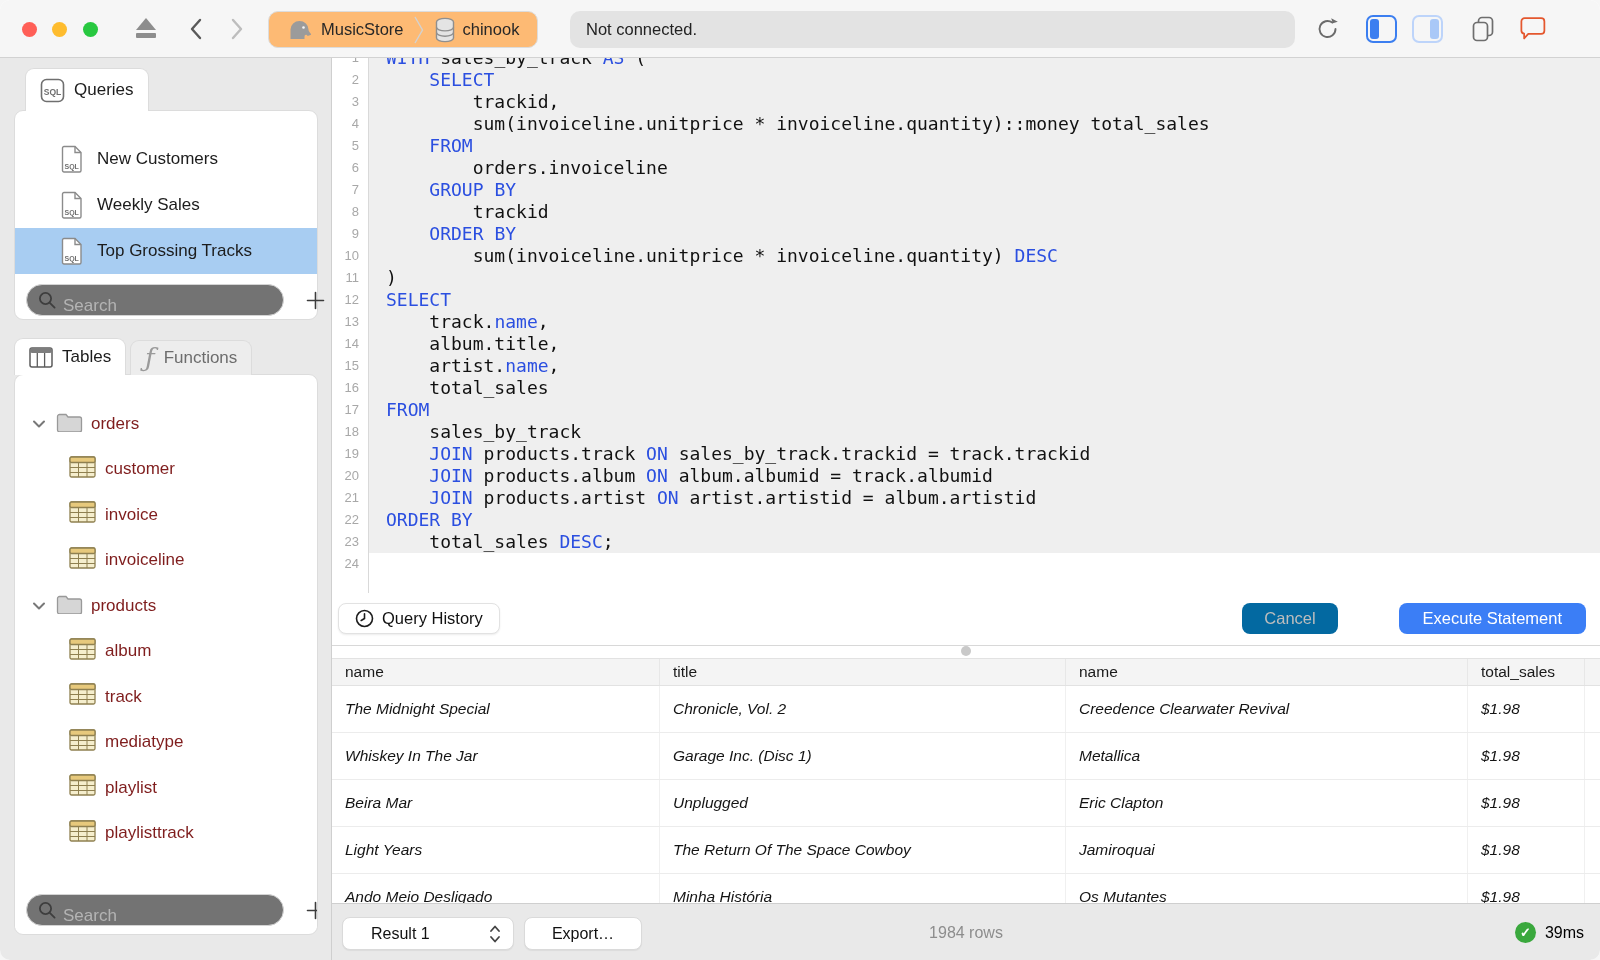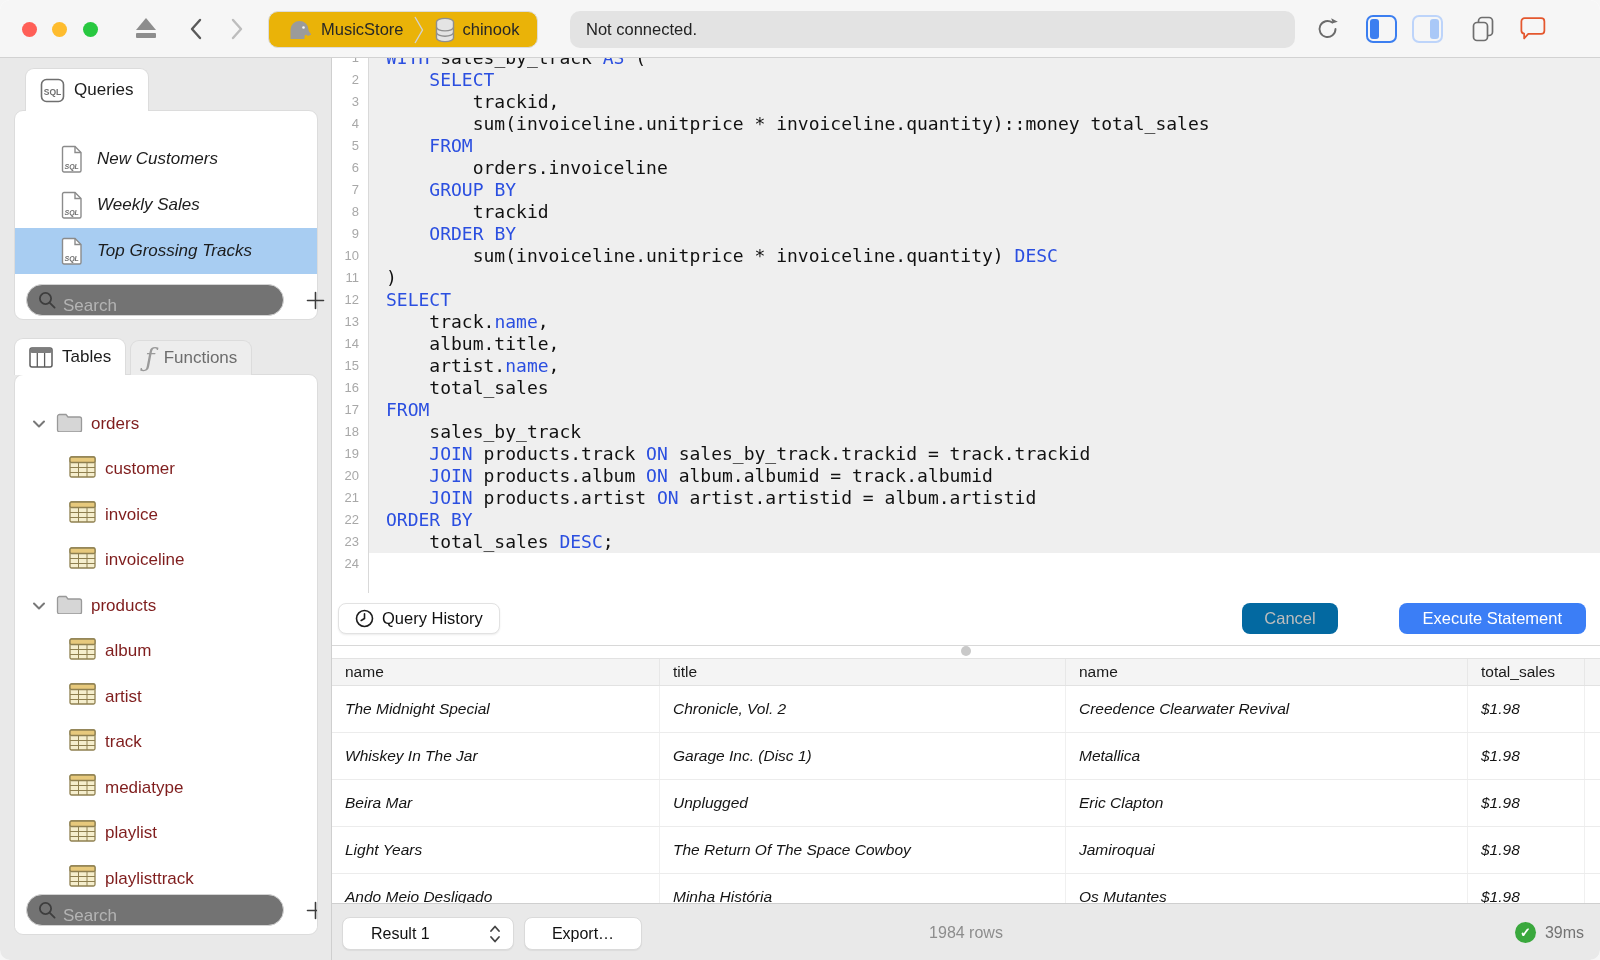--- a/index.html
+++ b/index.html
@@ -11,42 +11,42 @@
   .titlebar { position:absolute; left:0; top:0; width:1600px; height:58px; background:#f6f6f6; border-bottom:1px solid #d2d2d2; z-index:40; }
   .traffic { position:absolute; top:22px; width:15px; height:15px; border-radius:50%; }
   .t-red { left:22px; background:#ff5f57; }
   .t-yellow { left:52px; background:#febc2e; }
   .t-green { left:83px; background:#28c840; }
   .eject { position:absolute; left:134px; top:17px; width:24px; height:24px; }
   .eject .tri { position:absolute; left:2px; top:1px; width:0; height:0; border-left:10px solid transparent; border-right:10px solid transparent; border-bottom:12px solid #8d8d8d; }
   .eject .bar { position:absolute; left:2px; top:16px; width:20px; height:5px; background:#8d8d8d; border-radius:1px; }
   .navbtn { position:absolute; top:16px; width:26px; height:26px; display:flex; align-items:center; justify-content:center; }
   .nav-back { left:183px; } .nav-fwd { left:224px; }
-  .crumb { position:absolute; left:268px; top:11px; height:37px; background:#eab308; border:1px solid #dcdcdc; border-radius:10px; display:flex; align-items:center; padding:0 10px; }
+  .crumb { position:absolute; left:268px; top:11px; height:37px; background:#fdba74; border:1px solid #dcdcdc; border-radius:10px; display:flex; align-items:center; padding:0 10px; }
   .crumb-seg { display:flex; align-items:center; gap:7px; padding:0 8px; font-size:16.5px; color:#272727; }
   .crumb-sep { margin:0 2px; }
   .statusfield { position:absolute; left:570px; top:11px; width:725px; height:37px; background:#e3e3e3; border-radius:10px; display:flex; align-items:center; padding:0 16px; font-size:16.5px; color:#222; }
   .tb-icon { position:absolute; top:15px; display:flex; align-items:center; justify-content:center; }
   .refresh { left:1314px; width:28px; height:28px; }
   .toggle { width:31px; height:28px; border-radius:7px; position:absolute; }
   .toggle-left { left:1366px; border:2px solid #3b7ef0; }
   .toggle-left .fillbar { position:absolute; left:2px; top:2px; bottom:2px; width:9px; background:#3b7ef0; border-radius:3px; }
   .toggle-right { left:1412px; border:2px solid #bdd4fa; }
   .toggle-right .fillbar { position:absolute; right:2px; top:2px; bottom:2px; width:9px; background:#a9c8f7; border-radius:3px; }
   .winicon { left:1468px; width:30px; height:28px; }
   .chaticon { left:1518px; width:30px; height:28px; }
 
   
   .sidebar { position:absolute; left:0; top:58px; width:332px; height:902px; background:#e9e9e9; border-right:1px solid #cfcfcf; z-index:30; }
   .card { position:absolute; left:14px; width:304px; background:#fff; border:1px solid #dcdcdc; border-radius:9px; }
   .tab { position:absolute; background:#fff; border:1px solid #dcdcdc; border-bottom:none; border-radius:9px 9px 0 0; display:flex; align-items:center; gap:9px; padding:0 14px; font-size:17px; color:#1c1c1c; z-index:2; }
   .tab.inactive { background:#ededed; color:#555; }
   .q-tab { left:25px; top:10px; height:43px; }
   .queries-card { top:52px; height:210px; }
-  .q-list { position:absolute; left:0; top:25px; right:0;font-style:italic; }
+  .q-list { position:absolute; left:0; top:25px; right:0; }
   .q-item { height:46px; display:flex; align-items:center; gap:13px; padding-left:46px; font-size:17px; }
   .q-item.selected { background:#a8cdf2; }
   .sb-search { position:absolute; left:11px; height:32px; display:flex; align-items:center; }
   .search-input { width:258px; height:32px; border:1px solid #d4d4d4; border-radius:16px; background:#737373; font-size:17px; padding:12px 12px 0 36px; color:#222; outline:none; font-family:"Liberation Sans",sans-serif; }
   .search-input::placeholder { color:#b4b4b4; }
   .mag { position:absolute; left:12px; top:7px; pointer-events:none; }
   .plusbtn { position:absolute; left:276px; width:26px; height:32px; display:flex; align-items:center; justify-content:center; }
   .tbl-tab { top:280px; height:37px; }
   .tab-tables { left:14px; }
   .tab-functions { left:130px; height:35px; top:282px; }
@@ -85,21 +85,21 @@
   .grow .cell { display:flex; align-items:center; padding-left:13px; font-size:15.5px; color:#141414; border-right:1px solid #f0f0f0; overflow:hidden; white-space:nowrap;font-style:italic; }
   .grow .cell:last-child { border-right:none; }
 
   .statusbar { position:absolute; left:0; top:845px; width:1268px; height:57px; background:#e9e9e9; border-top:1px solid #cfcfcf; z-index:10; }
   .sb-btn { position:absolute; top:13px; height:33px; background:#fff; border:1px solid #dadada; border-radius:8px; box-shadow:0 1px 1px rgba(0,0,0,0.06); display:flex; align-items:center; font-size:16px; color:#111; }
   .result-btn { left:10px; width:172px; justify-content:space-between; padding:0 12px 0 28px; }
   .export-btn { left:192px; width:118px; justify-content:center; }
   .rowcount { position:absolute; top:0; left:0; right:0; height:57px; display:flex; align-items:center; justify-content:center; font-size:16px; color:#8d8d8d; pointer-events:none; }
   .timing { position:absolute; right:16px; top:0; height:57px; display:flex; align-items:center; gap:9px; }
   .checkcircle { width:21px; height:21px; border-radius:50%; background:#3aa83d; color:#fff; font-size:13px; font-weight:bold; display:flex; align-items:center; justify-content:center; }
-  .ms { font-size:16px; color:#737373; }
+  .ms { font-size:16px; color:#000000; }
 </style>
 </head>
 <body>
 
 <div class="window">
 
   <div class="titlebar">
     <div class="traffic t-red"></div>
     <div class="traffic t-yellow"></div>
     <div class="traffic t-green"></div>
@@ -287,31 +287,20 @@
           <div class="tree-row table">
             <span class="icon"><svg width="27" height="22" viewBox="0 0 27 22">
                 <rect x="1" y="1" width="25" height="20" rx="1.5" fill="#f5eecd" stroke="#8f8050" stroke-width="1.3"></rect>
                 <rect x="1" y="1" width="25" height="5.5" rx="1.5" fill="#e7c97c" stroke="#8f8050" stroke-width="1.3"></rect>
                 <line x1="1" y1="11.5" x2="26" y2="11.5" stroke="#8f8050" stroke-width="1"></line>
                 <line x1="1" y1="16.5" x2="26" y2="16.5" stroke="#8f8050" stroke-width="1"></line>
                 <line x1="9.5" y1="6.5" x2="9.5" y2="21" stroke="#8f8050" stroke-width="1"></line>
                 <line x1="18" y1="6.5" x2="18" y2="21" stroke="#8f8050" stroke-width="1"></line>
               </svg></span>
             <span class="lbl">album</span>
-          </div>
-          <div class="tree-row table">
-            <span class="icon"><svg width="27" height="22" viewBox="0 0 27 22">
-                <rect x="1" y="1" width="25" height="20" rx="1.5" fill="#f5eecd" stroke="#8f8050" stroke-width="1.3"></rect>
-                <rect x="1" y="1" width="25" height="5.5" rx="1.5" fill="#e7c97c" stroke="#8f8050" stroke-width="1.3"></rect>
-                <line x1="1" y1="11.5" x2="26" y2="11.5" stroke="#8f8050" stroke-width="1"></line>
-                <line x1="1" y1="16.5" x2="26" y2="16.5" stroke="#8f8050" stroke-width="1"></line>
-                <line x1="9.5" y1="6.5" x2="9.5" y2="21" stroke="#8f8050" stroke-width="1"></line>
-                <line x1="18" y1="6.5" x2="18" y2="21" stroke="#8f8050" stroke-width="1"></line>
-              </svg></span>
-            <span class="lbl">artist</span>
           </div>
           <div class="tree-row table">
             <span class="icon"><svg width="27" height="22" viewBox="0 0 27 22">
                 <rect x="1" y="1" width="25" height="20" rx="1.5" fill="#f5eecd" stroke="#8f8050" stroke-width="1.3"></rect>
                 <rect x="1" y="1" width="25" height="5.5" rx="1.5" fill="#e7c97c" stroke="#8f8050" stroke-width="1.3"></rect>
                 <line x1="1" y1="11.5" x2="26" y2="11.5" stroke="#8f8050" stroke-width="1"></line>
                 <line x1="1" y1="16.5" x2="26" y2="16.5" stroke="#8f8050" stroke-width="1"></line>
                 <line x1="9.5" y1="6.5" x2="9.5" y2="21" stroke="#8f8050" stroke-width="1"></line>
                 <line x1="18" y1="6.5" x2="18" y2="21" stroke="#8f8050" stroke-width="1"></line>
               </svg></span>

